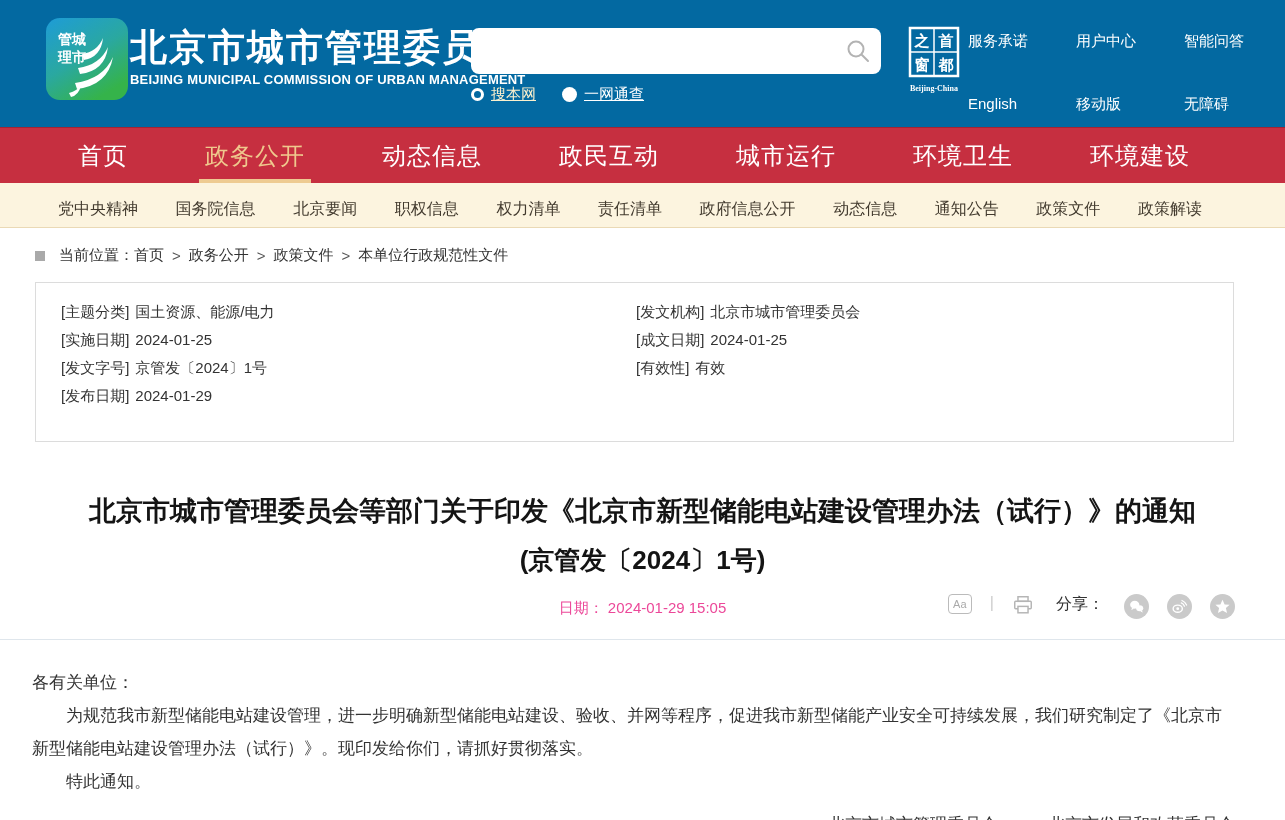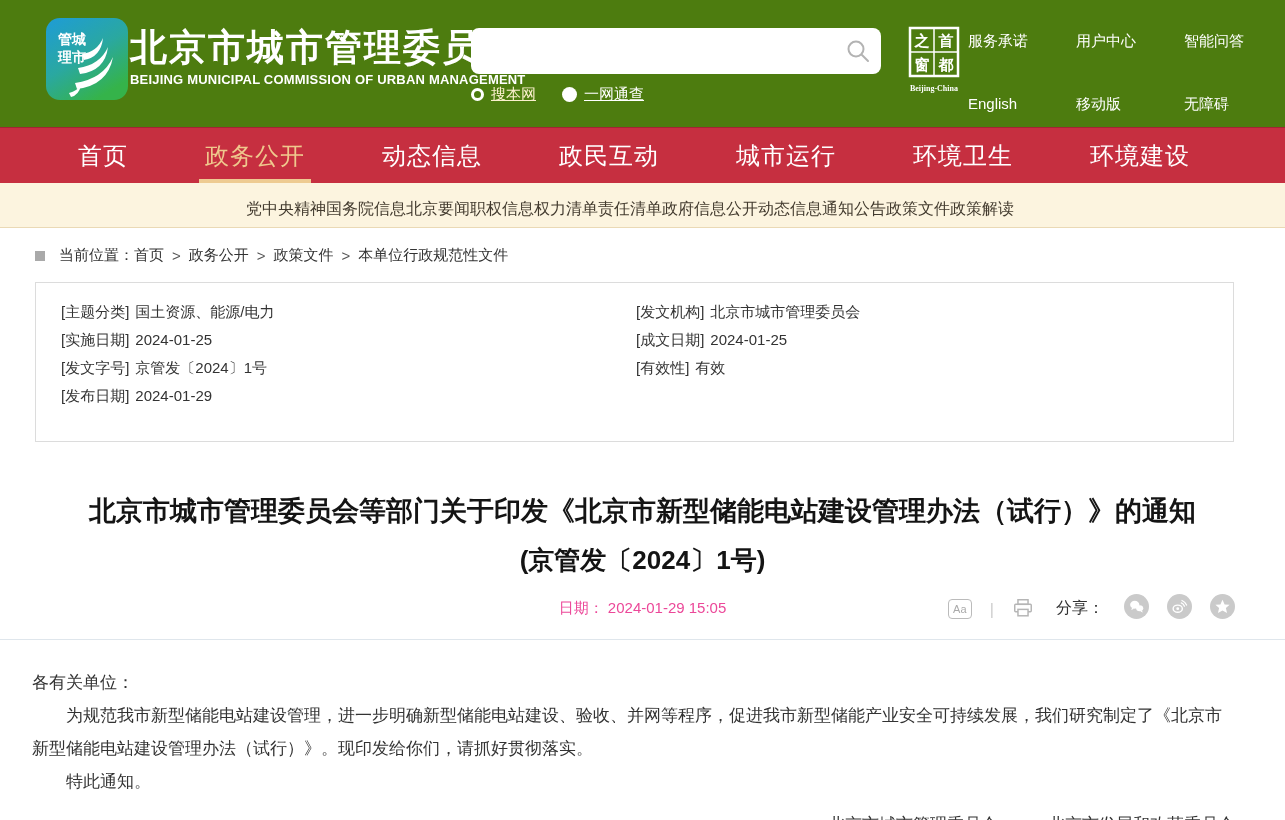--- a/index.html
+++ b/index.html
@@ -1,20 +1,20 @@
 <!DOCTYPE html>
 <html><head>
 <meta charset="utf-8">
 <style>
   * { margin:0; padding:0; box-sizing:border-box; }
   html,body { width:1285px; height:820px; overflow:hidden; background:#fff;
     font-family:"Liberation Sans","DejaVu Sans",sans-serif; }
 
   
-  .header { position:relative; width:1285px; height:127px; background:#4d7c0f; }
+  .header { position:relative; width:1285px; height:127px; background:#0369a1; }
   .logo { position:absolute; left:45px; top:17px; width:84px; height:84px; cursor:pointer; }
   .site-title { position:absolute; left:130px; top:26px; color:#fff; }
   .site-title .cn { font-size:37px; font-weight:bold; letter-spacing:2px; line-height:44px; }
   .site-title .en { font-size:13px; font-weight:bold; letter-spacing:0.2px; margin-top:2px; }
 
   .search-wrap { position:absolute; left:471px; top:28px; width:410px; }
   .search-box { position:relative; width:410px; height:46px; background:#fff; border-radius:8px; }
   .search-box input { position:absolute; left:14px; top:6px; width:340px; height:34px;
     border:none; outline:none; font-size:16px; background:transparent; }
   .search-btn { position:absolute; right:10px; top:10px; width:26px; height:26px;
@@ -38,21 +38,21 @@
   .main-nav { width:1285px; height:56px; background:#c62f40; border-top:1px solid #a32433;
     display:flex; justify-content:space-between; align-items:stretch; padding:0 95px 0 78px; }
   .main-nav .item { position:relative; display:flex; align-items:center; color:#fff;
     font-size:24px; font-weight:500; cursor:pointer; letter-spacing:1px; }
   .main-nav .item.active { color:#efc88d; }
   .main-nav .item.active .bar { position:absolute; bottom:0; left:50%; transform:translateX(-50%);
     width:112px; height:4px; background:#eecb92; }
 
   
   .sub-nav { width:1285px; height:45px; background:#fcf4df; border-bottom:1px solid #ead9b5;
-    display:flex; justify-content:center; align-items:center; padding:8px 83px 0 58px; }
+    display:flex; justify-content:space-between; align-items:center; padding:8px 83px 0 58px; }
   .sub-nav .sitem { font-size:16px; color:#423a2e; cursor:pointer; white-space:nowrap; }
 
   
   .breadcrumb { display:flex; align-items:center; margin:18px 0 0 35px; font-size:15px; color:#333; }
   .crumb-square { width:10px; height:10px; background:#a9a9a9; margin-right:14px; }
   .breadcrumb a { color:#333; text-decoration:none; cursor:pointer; }
   .breadcrumb .sep { margin:0 8px; color:#555; }
 
   
   .meta-box { margin:17px 50px 0 35px; width:1199px; height:160px; border:1px solid #dcdcdc;
@@ -62,21 +62,21 @@
   .meta-row { height:28px; line-height:28px; font-size:15px; color:#333; white-space:nowrap; }
   .meta-row .k { margin-right:6px; }
 
   
   .art-title { margin-top:46px; text-align:center; color:#141414; }
   .art-title .t1 { font-size:27px; font-weight:bold; line-height:46px; padding:0 40px; }
   .art-title .t2 { font-size:26px; font-weight:bold; line-height:44px; margin-top:4px; }
 
   .date-row { position:relative; margin-top:12px; height:46px; border-bottom:1px solid #dfe6ec; }
   .date-center { text-align:center; font-size:15px; color:#ec4899; line-height:28px; }
-  .tools { position:absolute; right:50px; top:0; display:flex; align-items:flex-end; gap:18px; }
+  .tools { position:absolute; right:50px; top:0; display:flex; align-items:flex-start; gap:18px; }
   .aa-icon { width:24px; height:20px; border:1px solid #bbb; border-radius:4px; color:#aaa;
     font-size:11px; text-align:center; line-height:18px; cursor:pointer; background:#fff; }
   .vsep { color:#ccc; font-size:16px; }
   .share-lbl { font-size:16px; color:#333; margin:0 2px 0 4px; }
   .circle { width:25px; height:25px; border-radius:50%; background:#cacaca; display:flex;
     align-items:center; justify-content:center; cursor:pointer; }
   .icon-btn { background:none; border:none; cursor:pointer; padding:0; display:flex; align-items:center; }
 
   .art-body { padding:26px 50px 0 32px; font-size:17px; line-height:33px; color:#333; }
   .art-body .para { text-indent:2em; }

